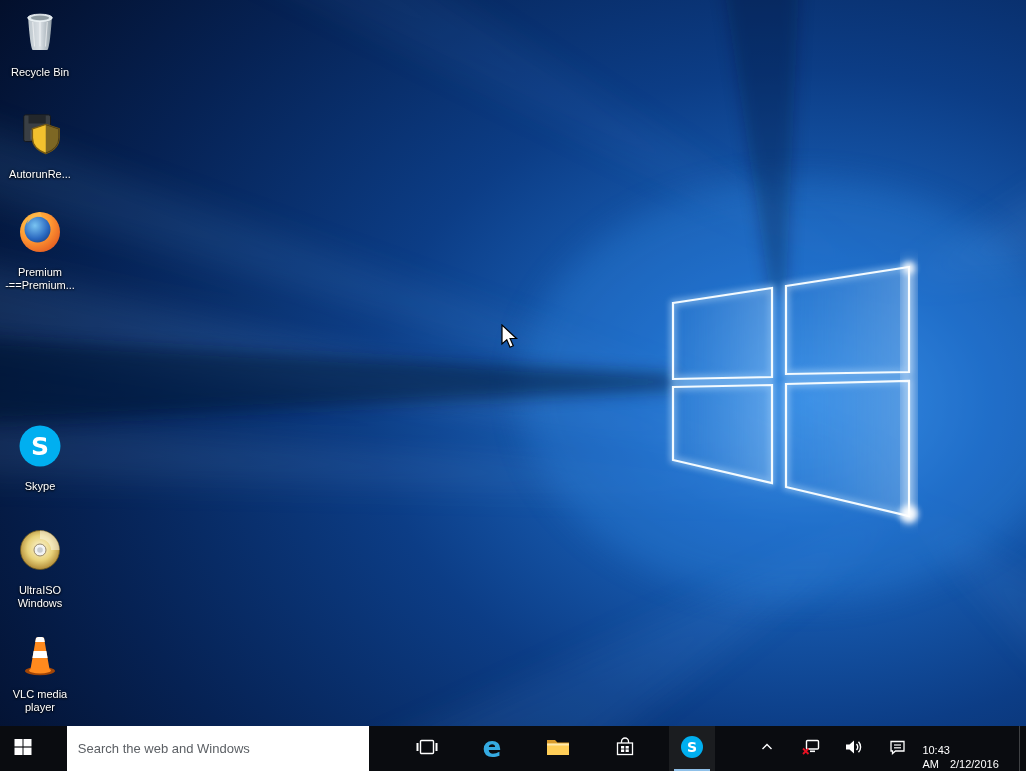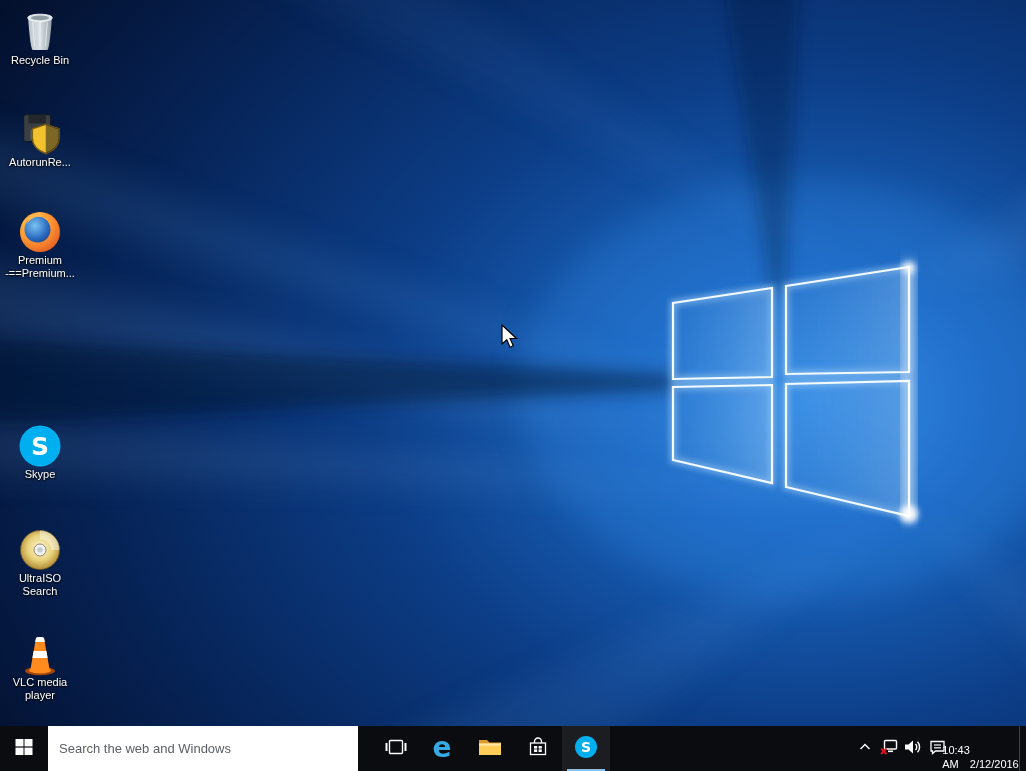--- a/index.html
+++ b/index.html
@@ -7,33 +7,33 @@
     font-family:"Liberation Sans", sans-serif; background:#000; }
   .stage { position:relative; width:1026px; height:771px; overflow:hidden;
     background:#061536; user-select:none; }
   .wallpaper { position:absolute; inset:0; z-index:0; }
 
   
   .desktop-icons { position:absolute; top:0; left:0; width:84px; height:726px; z-index:2; }
   .desk-icon { position:absolute; left:1px; width:78px; display:flex; flex-direction:column;
     align-items:center; padding:2px 0 3px; cursor:default; }
   .desk-icon .ic { height:48px; display:flex; align-items:flex-end; justify-content:center; }
-  .desk-icon .lbl { margin-top:0; font-size:11px; line-height:13px; color:#fff; text-align:center;
+  .desk-icon .lbl { margin-top:12px; font-size:11px; line-height:13px; color:#fff; text-align:center;
     text-shadow:0 1px 2px rgba(0,0,0,.95), 0 0 3px rgba(0,0,0,.8); }
   .desk-icon .lbl span { display:block; }
   .desk-icon .lbl span:empty { display:none; }
   .desk-icon.selected { background:rgba(105,155,210,.35);
     outline:1px dotted rgba(235,245,255,.9); outline-offset:-1px; }
 
   
   .cursor { position:absolute; left:500px; top:324px; z-index:10; pointer-events:none; }
 
   
   .taskbar { position:absolute; left:0; bottom:0; width:1026px; height:45px;
-    background:#0a0c10; display:flex; align-items:stretch; z-index:5; }
+    background:#0a0c10; display:flex; align-items:stretch; z-index:5;gap:20px; }
   .tb-btn { height:45px; background:transparent; border:none; display:flex; align-items:center;
     justify-content:center; position:relative; cursor:pointer; padding:0; }
   .tb-btn.start { width:48px; }
   .tb-btn.tv { width:44px; margin-left:16px; }
   .tb-btn.app { width:48px; }
   .tb-btn.running { background:rgba(255,255,255,.07); }
   .tb-btn .underline { position:absolute; bottom:0; left:5px; right:5px; height:2px;
     background:#8fc0e8; }
   .searchbox { width:310px; height:45px; background:#ffffff; display:flex; align-items:center; }
   .searchbox input { width:100%; height:100%; border:none; outline:none; background:transparent;
@@ -196,21 +196,21 @@
           </radialGradient>
             </defs>
           <circle cx="22" cy="22" r="19.5" fill="url(#cdG)" stroke="#6e5a20" stroke-width="0.8"></circle>
           <path d="M22,2.5 A19.5,19.5 0 0 1 41.5,22 L33,22 A11,11 0 0 0 22,11 Z" fill="#ffffff" opacity="0.45"></path>
           <circle cx="22" cy="22" r="6" fill="#f2f3f4" stroke="#97876a"></circle>
           <circle cx="22" cy="22" r="2.8" fill="#c8cdd2"></circle>
         </svg>
       </div>
       <div class="lbl">
           <span>UltraISO</span>
-          <span>Search</span>
+          <span>Windows</span>
         </div>
     </div>
 
     <div class="desk-icon" style="top:626px">
       <div class="ic">
         <svg width="44" height="44" viewBox="0 0 44 44">
           <ellipse cx="22" cy="39" rx="15" ry="4.2" fill="#b24a00" opacity="0.9"></ellipse>
           <path d="M18,6 C18,4.5 26,4.5 26,6 L31.5,37 H12.5 Z" fill="#ff8a1e"></path>
           <path d="M15.6,19 L28.4,19 L29.6,26 L14.4,26 Z" fill="#ffffff"></path>
           <path d="M18,6 C18,4.5 26,4.5 26,6 L26.8,10 L17.2,10 Z" fill="#ffffff"></path>

